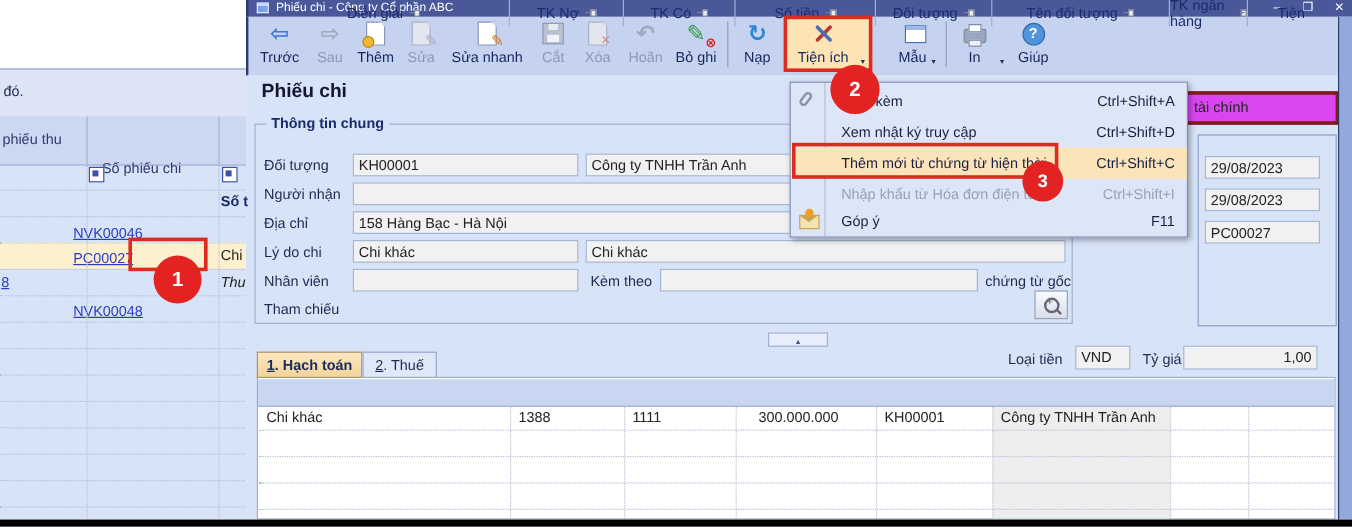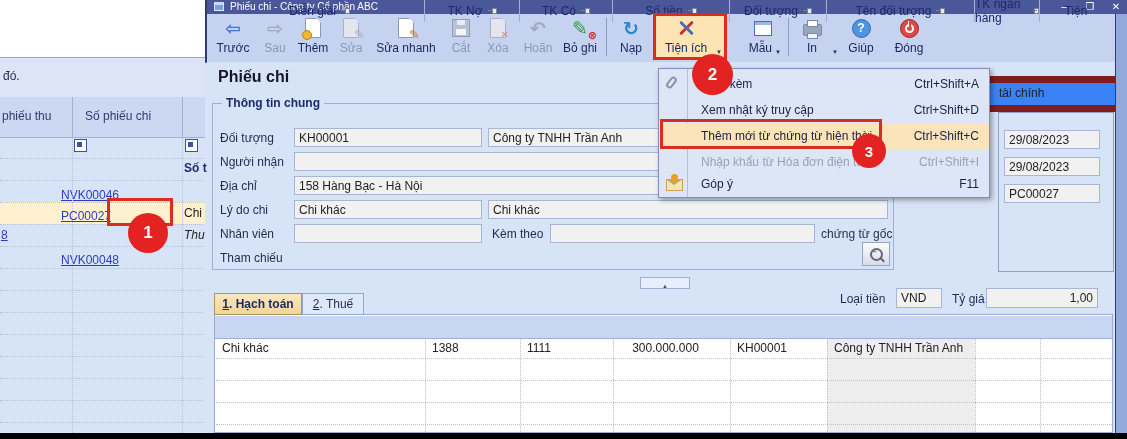--- a/index.html
+++ b/index.html
@@ -84,21 +84,21 @@
   .dth{position:absolute;top:0;height:22px;display:flex;align-items:center;justify-content:center;font-size:12px;color:#1b2a6b;border-right:1px solid #9fb0d4;box-sizing:border-box;}
   .pin{display:inline-block;margin-left:5px;width:9px;height:8px;position:relative;}
   .pin::before{content:"";position:absolute;right:0;top:1px;width:5px;height:6px;border:1px solid #7a8299;background:#e8eaf0;box-sizing:border-box;}
   .pin::after{content:"";position:absolute;left:0;top:3px;width:4px;height:1px;background:#7a8299;}
   .graycol{position:absolute;left:827px;top:338px;width:148px;height:94px;background:#ededed;}
   .dcell{position:absolute;top:341px;font-size:12px;color:#222;white-space:nowrap;overflow:hidden;}
   
   .cur-input{height:20px;}
   
   .rgrp{position:absolute;left:998px;top:112px;width:114px;height:158px;border:1px solid #8ca0c8;}
-  .fin-box{position:absolute;left:958px;top:76px;width:152px;height:22px;border:7px solid #7f1d1d;background:#3b82f6;}
+  .fin-box{position:absolute;left:958px;top:76px;width:152px;height:22px;border:3px solid #7f1d1d;background:#d946ef;}
   .fin-box span{position:absolute;left:34px;top:3px;font-size:12px;color:#222;white-space:nowrap;}
   
   .menu{position:absolute;left:658px;top:68px;width:332px;height:130px;background:#dce6f7;border:1px solid #8090b8;box-shadow:2px 2px 5px rgba(0,0,0,0.35);z-index:50;box-sizing:border-box;}
   .menu .gutter{position:absolute;left:28px;top:0;width:1px;height:100%;background:#b4bfd8;}
   .mitem{position:absolute;left:0;width:100%;height:26px;}
   .mitem .mlbl{position:absolute;left:42px;top:6px;font-size:12px;color:#1a2140;white-space:nowrap;}
   .mitem .msc{position:absolute;right:10px;top:6px;font-size:12px;color:#1a2140;white-space:nowrap;}
   .mitem.hl{background:#fbe3ba;}
   .mitem.dis .mlbl,.mitem.dis .msc{color:#98a2b6;}
   .clip{position:absolute;left:9px;top:5px;width:7px;height:13px;border:2px solid #8a93a8;border-radius:4px;transform:rotate(38deg);box-sizing:border-box;}
@@ -118,21 +118,21 @@
 <body>
 
 <div id="stage">
 
   <div class="abs bg-white"></div>
   <div class="abs bg-band">
     <span>đó.</span>
   </div>
   <div class="abs bg-thead">
     <div class="bg-th" style="left:2px;">phiếu thu</div>
-    <div class="bg-th" style="left:85px;">Số phiếu chi</div>
+    <div class="bg-th" style="left:85px;margin-top:24px;">Số phiếu chi</div>
     <div class="vsep" style="left:72px;"></div>
     <div class="vsep" style="left:182px;"></div>
   </div>
   <div class="fsq" style="left:74px;top:139px;"></div>
   <div class="fsq" style="left:185px;top:139px;"></div>
   <div class="bg-txt bold-part" style="left:184px;top:161px;">Số t</div>
   <div class="lcell" style="top:185px;">
     <span class="link">NVK00046</span>
   </div>
   <div class="abs cream-row"></div>
@@ -249,26 +249,20 @@
         <span class="prn"></span>
       </span>
     <span class="cap">In</span>
   </div>
   <span class="abs dd-arrow" style="left:832px;top:40px;"></span>
   <div class="tbtn" style="left:840px;width:42px;">
     <span class="ic">
         <span class="hlp">?</span>
       </span>
     <span class="cap">Giúp</span>
-  </div>
-  <div class="tbtn" style="left:886px;width:46px;">
-    <span class="ic">
-        <span class="pwr"></span>
-      </span>
-    <span class="cap">Đóng</span>
   </div>
 
   <div class="abs content"></div>
   <div class="heading">Phiếu chi</div>
 
   <div class="grpbox" style="left:212px;top:103px;width:680px;height:165px;"></div>
   <div class="grplegend" style="left:222px;top:96px;">Thông tin chung</div>
 
   <div class="lbl" style="left:220px;top:131px;">Đối tượng</div>
   <div class="input" style="left:294px;top:128px;width:188px;">KH00001</div>

